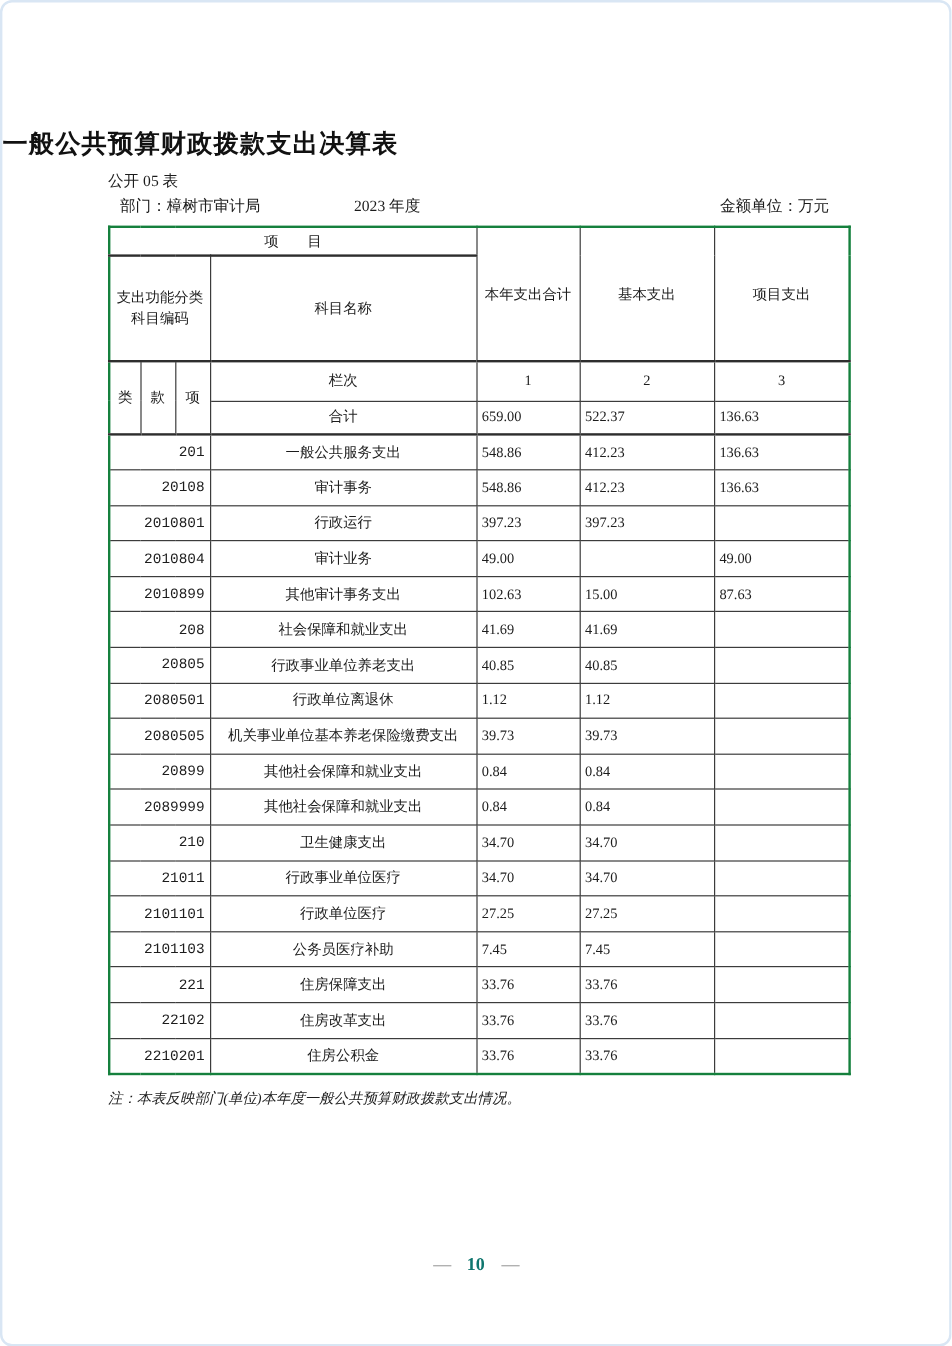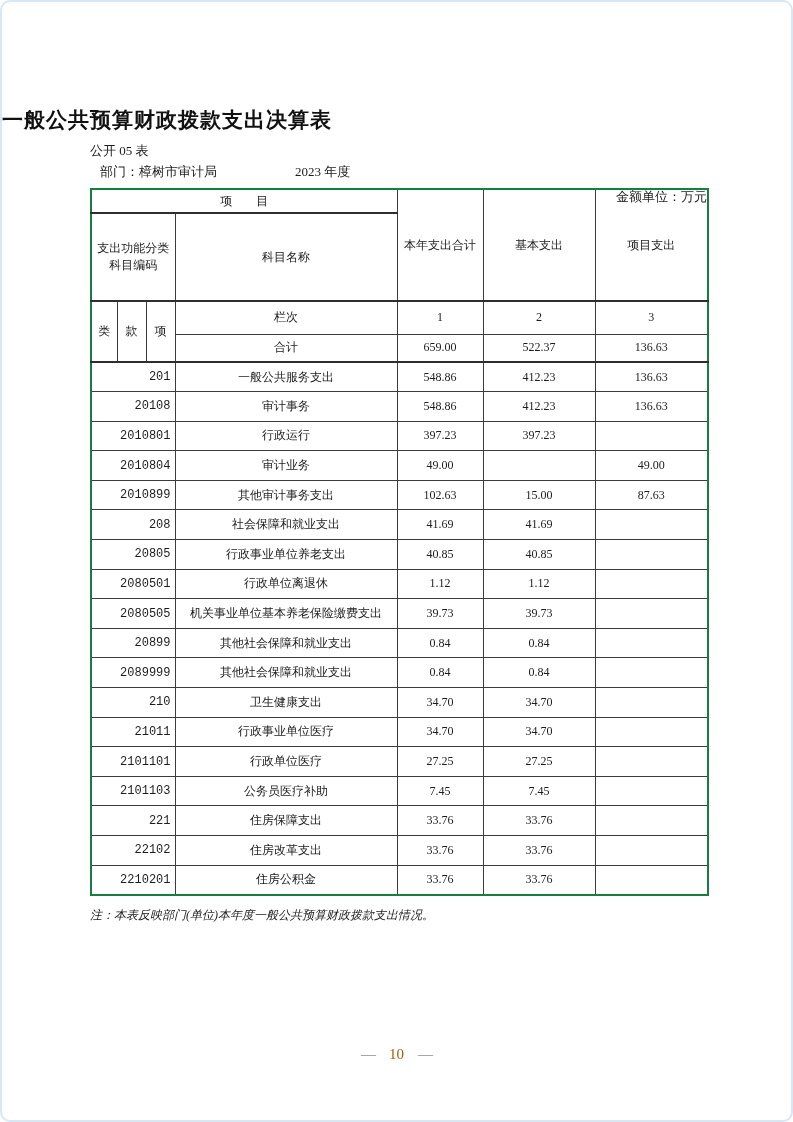--- a/index.html
+++ b/index.html
@@ -23,58 +23,58 @@
   .table-code{
     position:absolute;top:140px;left:88px;width:617px;
     text-align:left;font-size:13px;
   }
   .meta-row{
     position:absolute;top:161px;left:88px;width:617px;height:20px;
     font-size:13px;
   }
   .meta-dept{position:absolute;left:10px;top:0;}
   .meta-year{position:absolute;left:205px;top:0;}
-  .meta-unit{position:absolute;right:0;top:0;margin-top:25px;}
+  .meta-unit{position:absolute;right:16px;top:0;}
 
   table.main{
     position:absolute;left:88px;top:186px;width:617px;
     border-collapse:collapse;table-layout:fixed;
     border:2px solid #15803d;
   }
   table.main td{
     border:1px solid #3c3c3c;
     font-size:12px;
     padding:0 4px;
     overflow:hidden;
     vertical-align:middle;
     box-sizing:border-box;
   }
   .r-proj{height:24px;}
   .r-sub{height:88px;}
   .r-lanci{height:33px;}
   .r-total{height:28px;}
   tbody.data tr{height:29.6px;}
   .c{text-align:center;}
-  .num{text-align:center;padding-right:6px;font-family:"Liberation Serif","DejaVu Serif",serif;}
+  .num{text-align:left;padding-right:6px;font-family:"Liberation Serif","DejaVu Serif",serif;}
   .code{text-align:right;padding-left:5px;font-family:Liberation Mono, monospace;}
   .name{text-align:center;padding-left:8px;}
   .thick-b{border-bottom:2px solid #2e2e2e !important;}
   .func-cell div{line-height:17px;}
 
   .note{
     position:absolute;top:905px;left:88px;width:620px;
     font-size:12px;
     font-style:italic;
   }
   .page-footer{
     position:absolute;top:1044px;left:0;width:100%;
     text-align:center;font-size:15px;
   }
   .page-footer .dash{color:#8a8a8a;margin:0 14px;letter-spacing:-1px;}
-  .page-footer .pnum{color:#a16207;}
+  .page-footer .pnum{color:#0f766e;font-weight:bold;}
 </style>
 </head>
 <body>
 
 <div class="page">
 
   <div class="doc-title">一般公共预算财政拨款支出决算表</div>
 
   <div class="table-code">公开 05 表</div>
 

